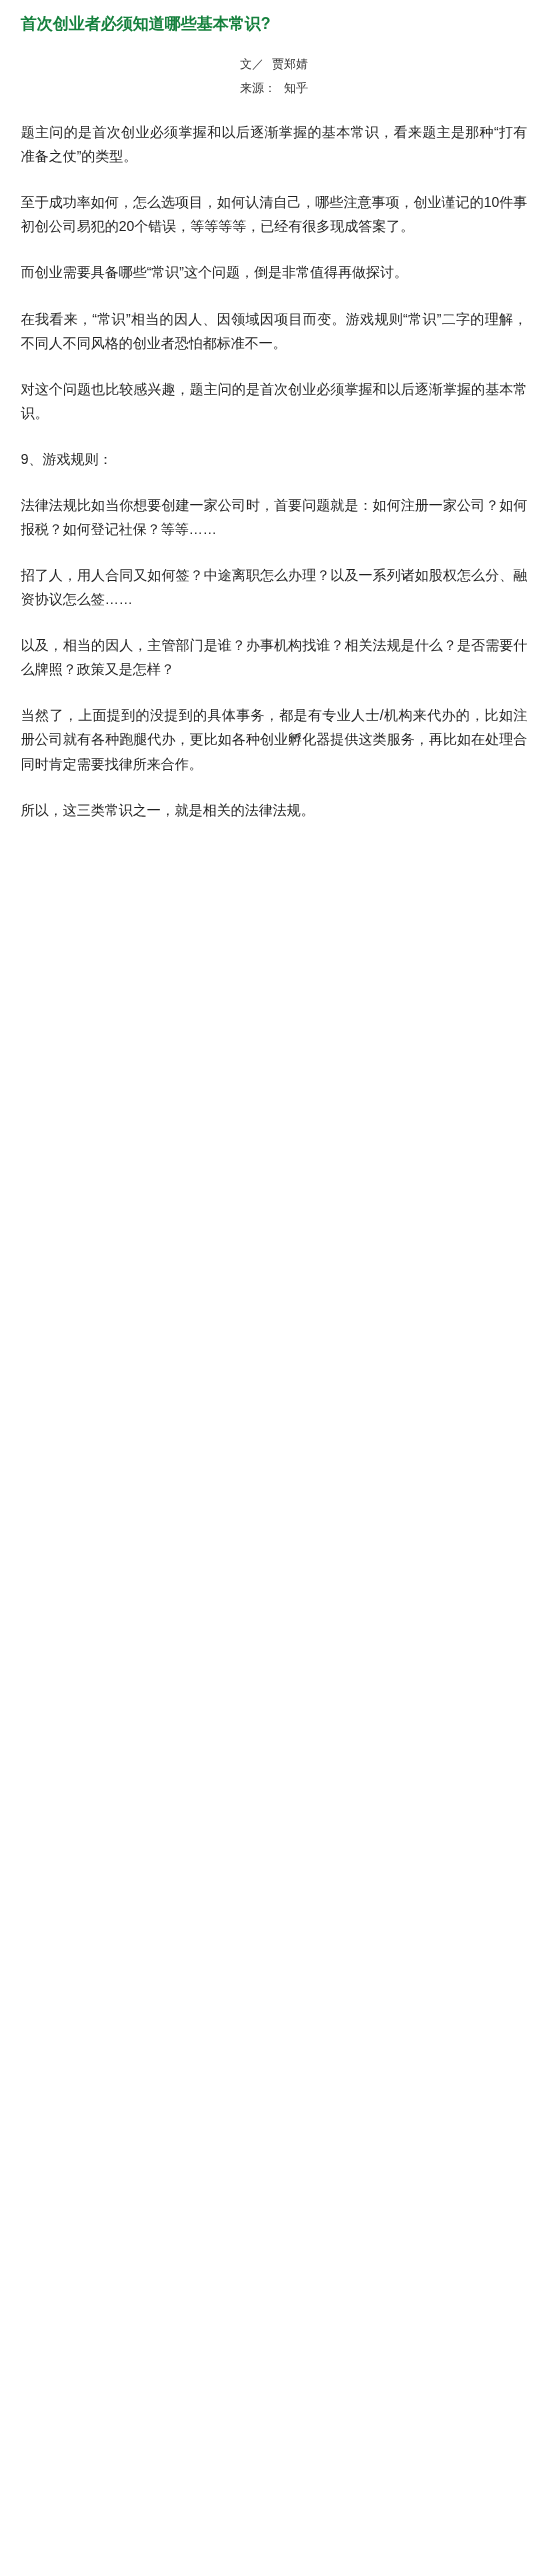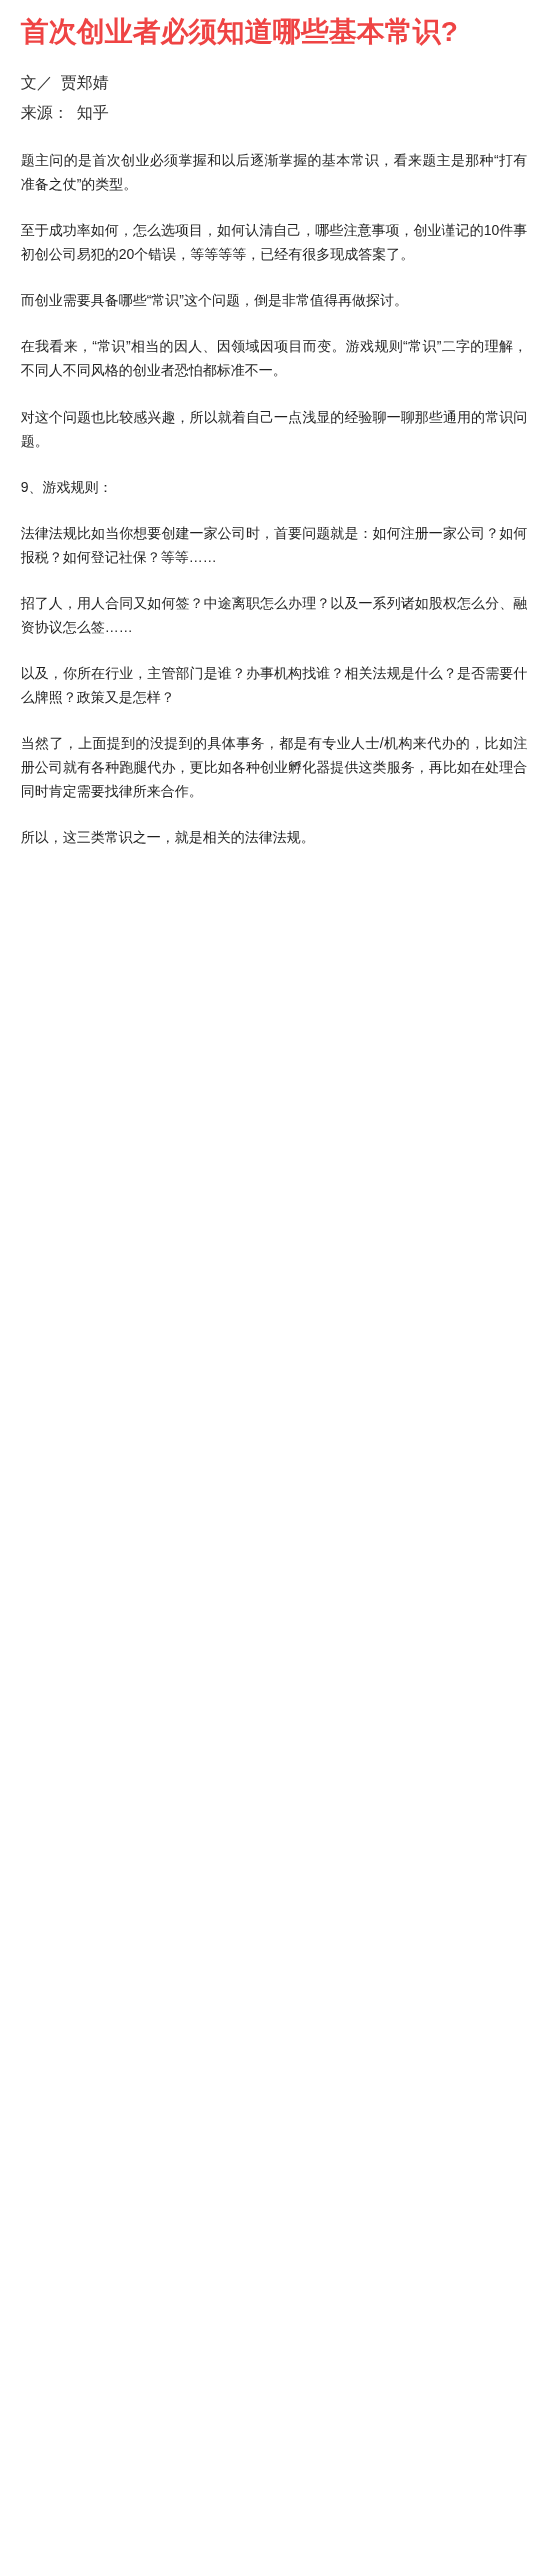--- a/index.html
+++ b/index.html
@@ -13,32 +13,33 @@
   }
   .page {
     width: 548px;
     min-height: 2576px;
     box-sizing: border-box;
     background: #ffffff;
     padding: 14.3px 20.7px 32px 20.7px;
     position: relative;
   }
   .article-title {
-    font-size: 28px;
+    font-size: 16px;
     font-weight: bold;
     line-height: 1.25;
-    color: #ef4444;
+    color: #15803d;
     letter-spacing: 0px;
     margin: 0 0 20.7px 0;
   }
   .byline {
-    font-size: 16px;
+    font-size: 12px;
     line-height: 1.6;
     color: #333333;
     margin: 0 0 4.8px 0;
+    text-align: center;
   }
   .byline .label {
     color: #333333;
   }
   .byline .sep {
     display: inline-block;
     width: 8px;
   }
   .byline-block {
     margin-bottom: 22px;
@@ -69,23 +70,23 @@
     <div class="byline">
       <span class="label">来源：</span><span class="sep"></span><span>知乎</span>
     </div>
   </div>
 
   <div class="body">
     <p class="para">题主问的是首次创业必须掌握和以后逐渐掌握的基本常识，看来题主是那种“打有准备之仗”的类型。</p>
     <p class="para">至于成功率如何，怎么选项目，如何认清自己，哪些注意事项，创业谨记的10件事初创公司易犯的20个错误，等等等等，已经有很多现成答案了。</p>
     <p class="para">而创业需要具备哪些“常识”这个问题，倒是非常值得再做探讨。</p>
     <p class="para">在我看来，“常识”相当的因人、因领域因项目而变。游戏规则“常识”二字的理解，不同人不同风格的创业者恐怕都标准不一。</p>
-    <p class="para">对这个问题也比较感兴趣，所以就着自己一点浅显的经验聊一聊那些通用的常识问题。</p>
+    <p class="para">对这个问题也比较感兴趣，题主问的是首次创业必须掌握和以后逐渐掌握的基本常识。</p>
     <p class="para">9、游戏规则：</p>
     <p class="para">法律法规比如当你想要创建一家公司时，首要问题就是：如何注册一家公司？如何报税？如何登记社保？等等……</p>
     <p class="para">招了人，用人合同又如何签？中途离职怎么办理？以及一系列诸如股权怎么分、融资协议怎么签……</p>
-    <p class="para">以及，你所在行业，主管部门是谁？办事机构找谁？相关法规是什么？是否需要什么牌照？政策又是怎样？</p>
+    <p class="para">以及，相当的因人，主管部门是谁？办事机构找谁？相关法规是什么？是否需要什么牌照？政策又是怎样？</p>
     <p class="para">当然了，上面提到的没提到的具体事务，都是有专业人士/机构来代办的，比如注册公司就有各种跑腿代办，更比如各种创业孵化器提供这类服务，再比如在处理合同时肯定需要找律所来合作。</p>
     <p class="para">所以，这三类常识之一，就是相关的法律法规。</p>
   </div>
 
 </div>
 
 
 </body></html>

